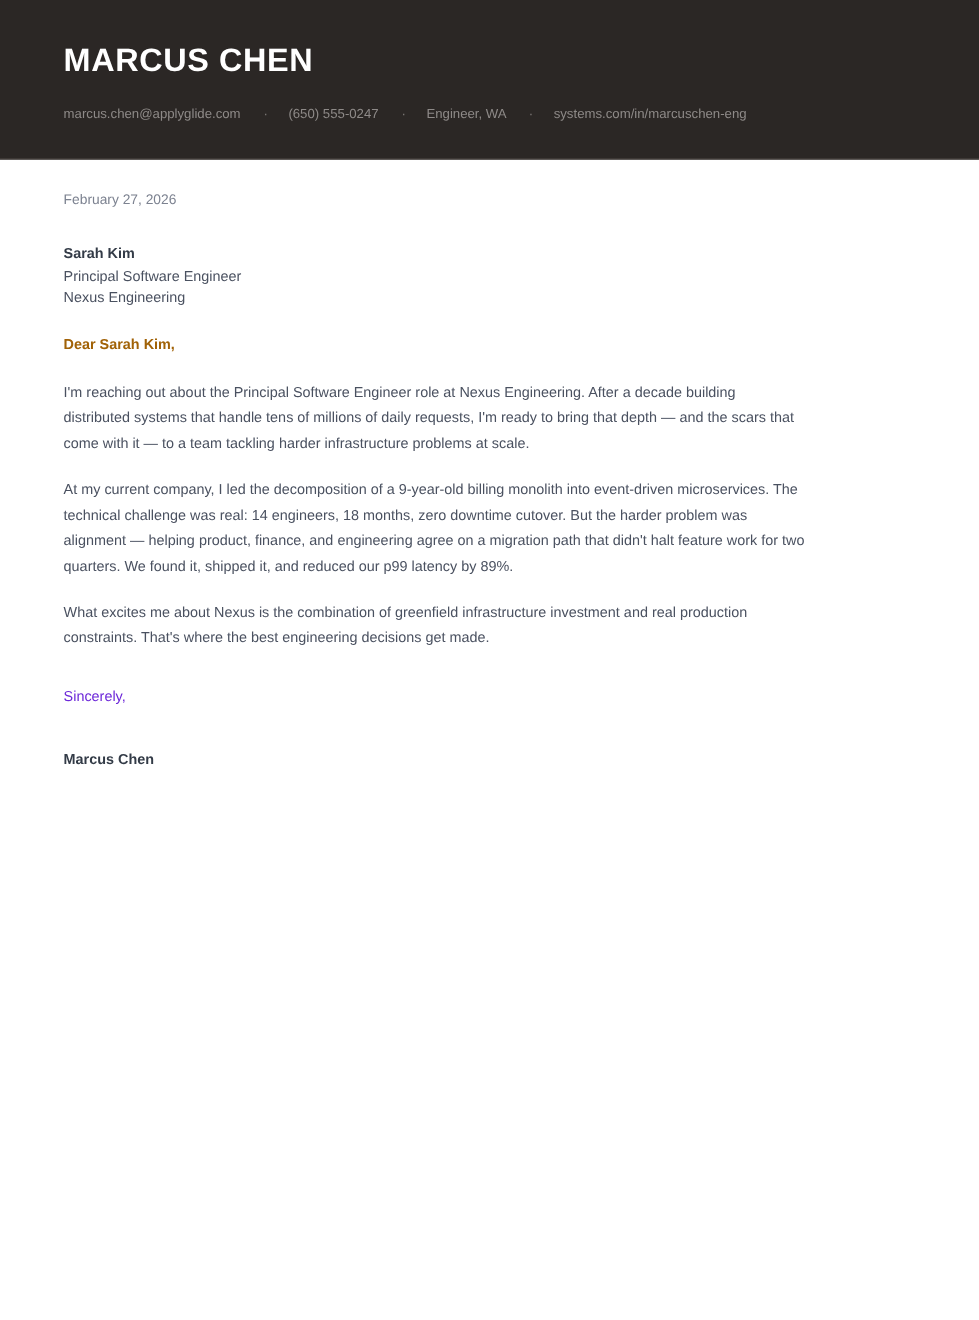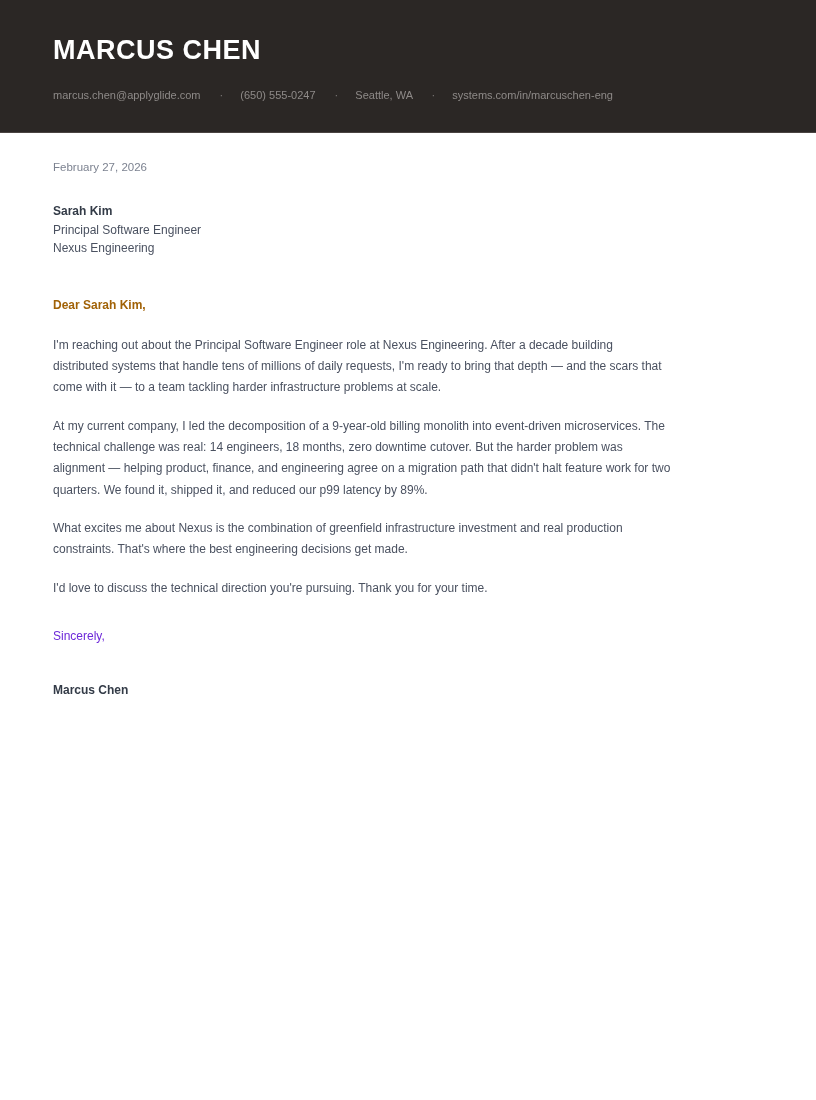--- a/index.html
+++ b/index.html
@@ -51,21 +51,21 @@
     box-sizing: border-box;
     width: 724px;
   }
   .letter-date {
     font-size: 11.5px;
     color: #7c8290;
     line-height: 1.5;
     margin-bottom: 26px;
   }
   .recipient-block {
-    margin-bottom: 38px;
+    margin-bottom: 20px;
   }
   .recipient-name {
     font-size: 12px;
     font-weight: bold;
     color: #333b47;
     line-height: 1.55;
   }
   .recipient-line {
     font-size: 12px;
     color: #4a5160;
@@ -104,21 +104,21 @@
 <body>
 
 <header class="letterhead">
   <h1 class="letterhead-name">MARCUS CHEN</h1>
 
   <div class="contact-line">
     <span class="contact-item">marcus.chen@applyglide.com</span>
     <span class="contact-sep">·</span>
     <span class="contact-item">(650) 555-0247</span>
     <span class="contact-sep">·</span>
-    <span class="contact-item">Seattle, WA</span>
+    <span class="contact-item">Engineer, WA</span>
     <span class="contact-sep">·</span>
     <span class="contact-item">systems.com/in/marcuschen-eng</span>
   </div>
 </header>
 
 <main class="letter-body">
 
   <div class="letter-date">February 27, 2026</div>
 
   <div class="recipient-block">
@@ -128,19 +128,18 @@
   </div>
 
   <div class="salutation">Dear Sarah Kim,</div>
 
   <p class="letter-paragraph">I'm reaching out about the Principal Software Engineer role at Nexus Engineering. After a decade building distributed systems that handle tens of millions of daily requests, I'm ready to bring that depth — and the scars that come with it — to a team tackling harder infrastructure problems at scale.</p>
 
   <p class="letter-paragraph">At my current company, I led the decomposition of a 9-year-old billing monolith into event-driven microservices. The technical challenge was real: 14 engineers, 18 months, zero downtime cutover. But the harder problem was alignment — helping product, finance, and engineering agree on a migration path that didn't halt feature work for two quarters. We found it, shipped it, and reduced our p99 latency by 89%.</p>
 
   <p class="letter-paragraph">What excites me about Nexus is the combination of greenfield infrastructure investment and real production constraints. That's where the best engineering decisions get made.</p>
 
-  <p class="letter-paragraph">I'd love to discuss the technical direction you're pursuing. Thank you for your time.</p>
 
   <div class="closing-phrase">Sincerely,</div>
 
   <div class="signature-name">Marcus Chen</div>
 
 </main>
 
 </body></html>

